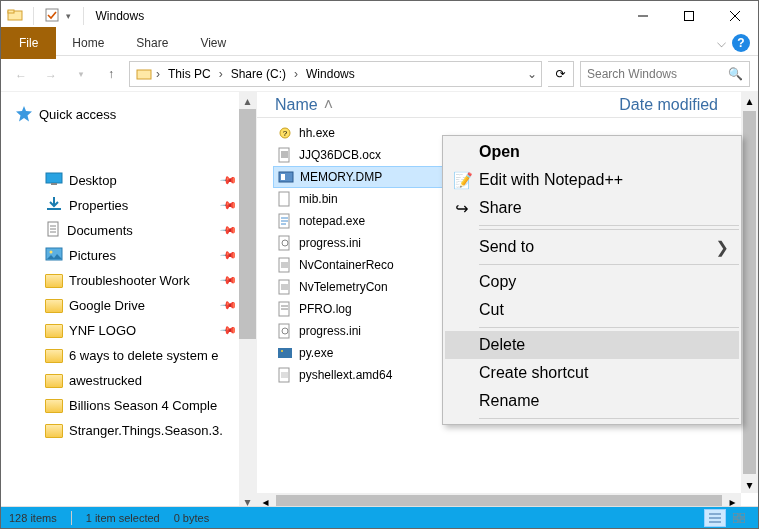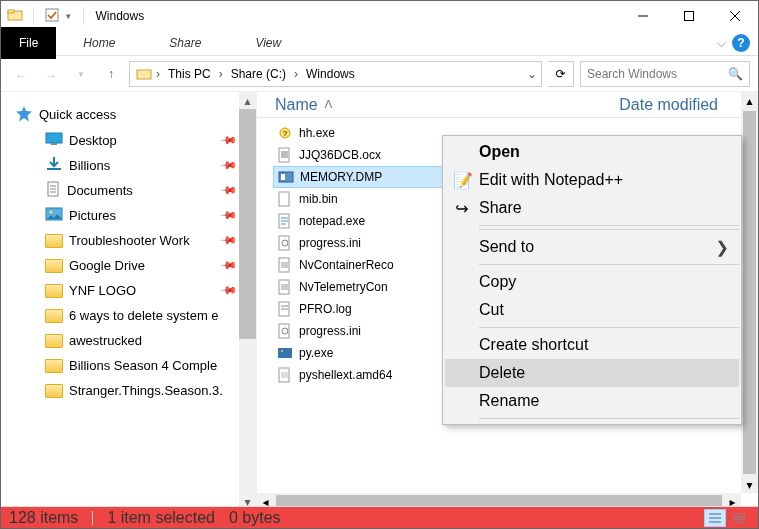--- a/index.html
+++ b/index.html
@@ -6,22 +6,22 @@
 body { width: 759px; height: 529px; background: #fff; border: 1px solid #666; font-size: 12px; overflow: hidden; position: relative; }
 .titlebar { height: 30px; display: flex; align-items: center; padding-left: 6px; }
 .titlebar .qat { display: flex; align-items: center; gap: 4px; }
 .titlebar .qat svg { width: 16px; height: 16px; }
 .titlebar .sep { width: 1px; height: 18px; background: #e0e0e0; margin: 0 6px; }
 .titlebar .wintext { font-size: 12px; margin-left: 6px; color: #000; }
 .wincontrols { margin-left: auto; display: flex; }
 .wincontrols div { width: 46px; height: 30px; display: flex; align-items: center; justify-content: center; }
 .wincontrols svg { stroke: #000; fill: none; }
 .tabs { height: 25px; display: flex; align-items: center; border-bottom: 1px solid #e0e0e0; font-size: 12px; }
-.tabs .file { background: #000000; color: #fff; height: 24px; padding: 16px 18px; display: flex; align-items: center; }
-.tabs .tab { padding: 0 27px; height: 24px; display: flex; align-items: center; color: #333; font-style: italic; }
+.tabs .file { background: #a16207; color: #fff; height: 24px; padding: 16px 18px; display: flex; align-items: center; }
+.tabs .tab { padding: 0 16px; height: 24px; display: flex; align-items: center; color: #333; }
 .tabs .right { margin-left: auto; padding-right: 8px; display: flex; align-items: center; gap: 6px; }
 .help { width: 18px; height: 18px; border-radius: 50%; background: #1e88e5; color: #fff; text-align: center; line-height: 18px; font-weight: bold; font-size: 12px; }
 .addrbar { height: 36px; display: flex; align-items: center; padding: 4px 8px; gap: 6px; border-bottom: 1px solid #f0f0f0; }
 .navarrow { width: 24px; height: 24px; display: flex; align-items: center; justify-content: center; color: #c0c0c0; }
 .navarrow.up { color: #555; }
 .addrbox { flex: 1; height: 26px; border: 1px solid #ccc; display: flex; align-items: center; padding-left: 6px; gap: 2px; font-size: 12px; }
 .addrbox svg { flex-shrink: 0; }
 .addrbox .crumb { padding: 0 4px; white-space: nowrap; }
 .addrbox .chev { color: #555; padding: 0 2px; }
 .addrbox .drop { margin-left: auto; padding: 0 4px; color: #555; }
@@ -31,21 +31,21 @@
 .content { display: flex; height: 418px; }
 .sidebar { width: 256px; overflow: hidden; position: relative; border-right: 1px solid #f0f0f0; }
 .sidebar .scroll { position: absolute; right: 0; top: 0; bottom: 0; width: 17px; background: #f0f0f0; display: flex; flex-direction: column; }
 .sidebar .scroll .btn { height: 17px; display: flex; align-items: center; justify-content: center; color: #606060; }
 .sidebar .scroll .track { flex: 1; }
 .sidebar .scroll .thumb { background: #c0c0c0; height: 60%; }
 .tree { padding: 8px 0 0 18px; }
 .tree .item { display: flex; align-items: center; height: 25px; font-size: 13px; gap: 6px; padding-right: 20px; }
 .tree .item.qa { margin-left: -4px; height: 28px; }
 .tree .item .pin { margin-left: auto; color: #999; transform: rotate(45deg); font-size: 11px; }
-.tree .child { padding-left: 26px; }
+.tree .child { padding-left: 26px; margin-top: 40px; }
 .foldericon { width: 18px; height: 14px; background: linear-gradient(#ffe9a6, #f7ca4d); border: 1px solid #e0b020; border-radius: 1px; }
 .main { flex: 1; position: relative; }
 .colheader { height: 26px; border-bottom: 1px solid #e5e5e5; display: flex; align-items: center; font-size: 16px; color: #3a6ea5; }
 .colheader .col1 { padding-left: 18px; flex: 0 0 160px; }
 .colheader .colsort { color: #888; margin-left: 6px; }
 .colheader .col2 { margin-left: auto; padding-right: 40px; }
 .filelist { padding: 4px 0 0 16px; }
 .filelist .row { display: flex; align-items: center; height: 22px; font-size: 12px; gap: 6px; padding: 0 4px; }
 .filelist .row.selected { background: #cce8ff; border: 1px solid #99d1ff; }
 .fileicon { width: 16px; height: 16px; display: flex; align-items: center; justify-content: center; font-size: 11px; }
@@ -55,21 +55,21 @@
 .ctxmenu .mi.bold { font-weight: 600; }
 .ctxmenu .mi.hover { background: #dadada; }
 .ctxmenu .sep { height: 1px; background: #d0d0d0; margin: 3px 0 3px 34px; }
 .ctxmenu .arrow { margin-left: auto; margin-right: 10px; color: #444; }
 .main .hscroll { position: absolute; left: 0; right: 17px; bottom: 0; height: 17px; background: #f0f0f0; display: flex; }
 .main .hscroll .btn { width: 17px; display: flex; align-items: center; justify-content: center; }
 .main .hscroll .thumb { flex: 1; margin: 2px; background: #c0c0c0; }
 .main .vscroll { position: absolute; right: 0; top: 0; bottom: 17px; width: 17px; background: #f0f0f0; display: flex; flex-direction: column; }
 .main .vscroll .btn { height: 17px; display: flex; align-items:center; justify-content:center; }
 .main .vscroll .thumb { flex: 1; margin: 2px; background: #c0c0c0; }
-.status { position: absolute; bottom: 0; left: 0; right: 0; height: 22px; border-top: 1px solid #e0e0e0; display: flex; align-items: center; padding: 0 8px; font-size: 16px; color: #333; gap: 14px; background: #ef4444; }
+.status { position: absolute; bottom: 0; left: 0; right: 0; height: 22px; border-top: 1px solid #e0e0e0; display: flex; align-items: center; padding: 0 8px; font-size: 11px; color: #333; gap: 14px; background: #0ea5e9; }
 .status .sep { width: 1px; height: 14px; background: #ccc; }
 .status .views { margin-left: auto; display: flex; gap: 2px; }
 .status .views .v { width: 22px; height: 18px; border: 1px solid transparent; display:flex; align-items:center; justify-content:center; }
 .status .views .v.active { border-color: #99d1ff; background: #cce8ff; }
 </style>
 </head>
 <body>
 
 <div class="titlebar">
   <div class="qat">
@@ -157,21 +157,21 @@
                 <rect x="6" y="11" width="6" height="2" fill="#888"></rect>
               </svg></span>
             <span>Desktop</span>
             <span class="pin">📌</span>
           </div>
           <div class="item">
             <span><svg width="18" height="16">
                 <path d="M9 1v8m-4-3l4 4 4-4" stroke="#1a7cb0" fill="none" stroke-width="2"></path>
                 <rect x="2" y="12" width="14" height="2" fill="#1a7cb0"></rect>
               </svg></span>
-            <span>Billions</span>
+            <span>Properties</span>
             <span class="pin">📌</span>
           </div>
           <div class="item">
             <span><svg width="16" height="16">
                 <rect x="3" y="1" width="10" height="14" fill="#fff" stroke="#888"></rect>
                 <path d="M5 5h6M5 8h6M5 11h6" stroke="#888"></path>
               </svg></span>
             <span>Documents</span>
             <span class="pin">📌</span>
           </div>
@@ -386,25 +386,25 @@
       <span class="arrow">❯</span>
     </div>
   <div class="sep"></div>
   <div class="mi">
       <span>Copy</span>
     </div>
   <div class="mi">
       <span>Cut</span>
     </div>
   <div class="sep"></div>
-  <div class="mi">
-      <span>Create shortcut</span>
-    </div>
   <div class="mi hover">
       <span>Delete</span>
+    </div>
+  <div class="mi">
+      <span>Create shortcut</span>
     </div>
   <div class="mi">
       <span>Rename</span>
     </div>
   <div class="sep"></div>
 </div>
 
 <div class="status">
   <span>128 items</span>
   <span class="sep"></span>

